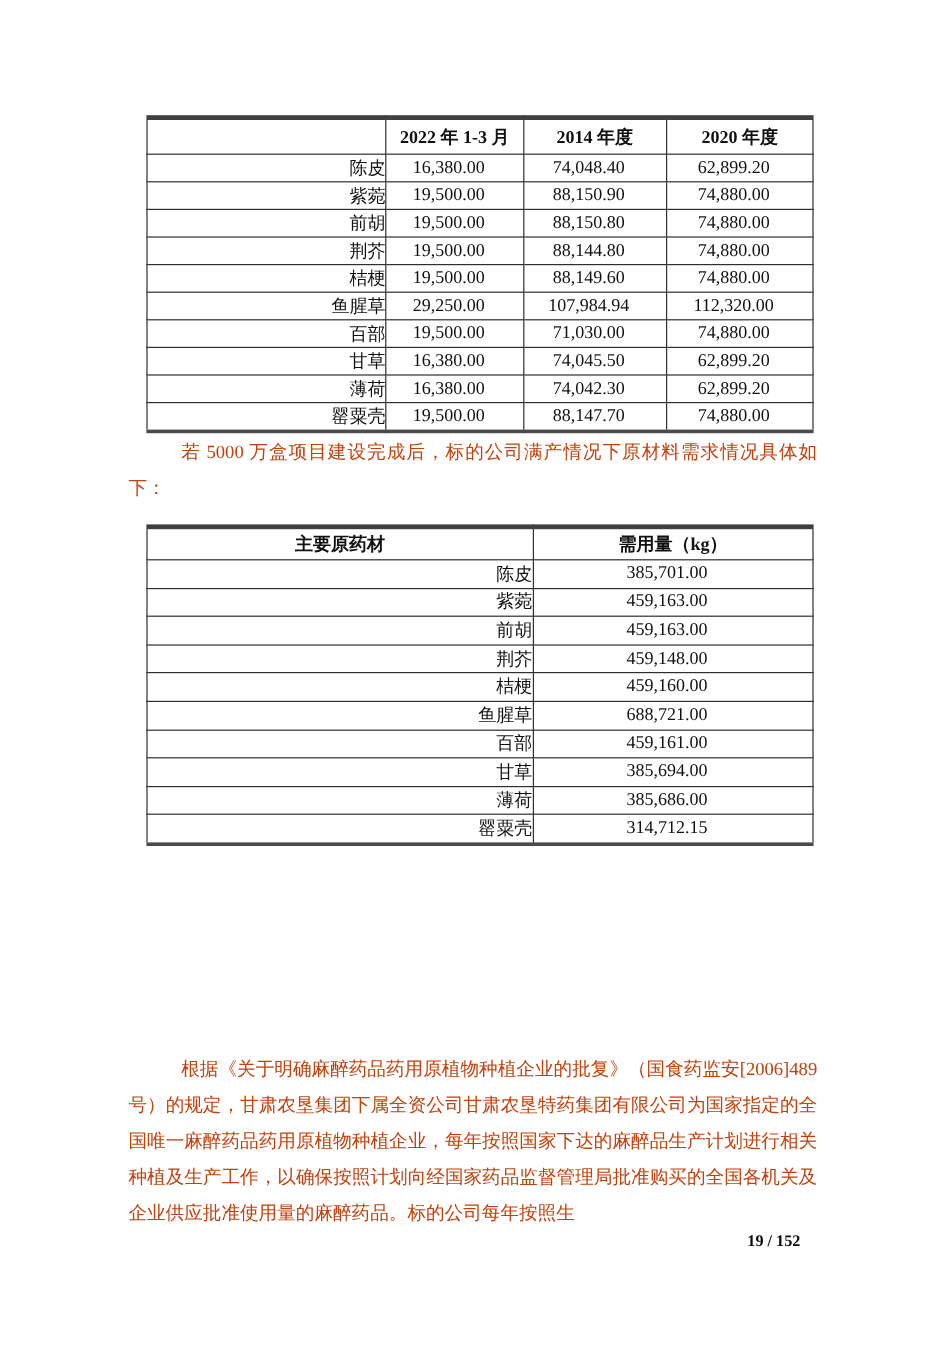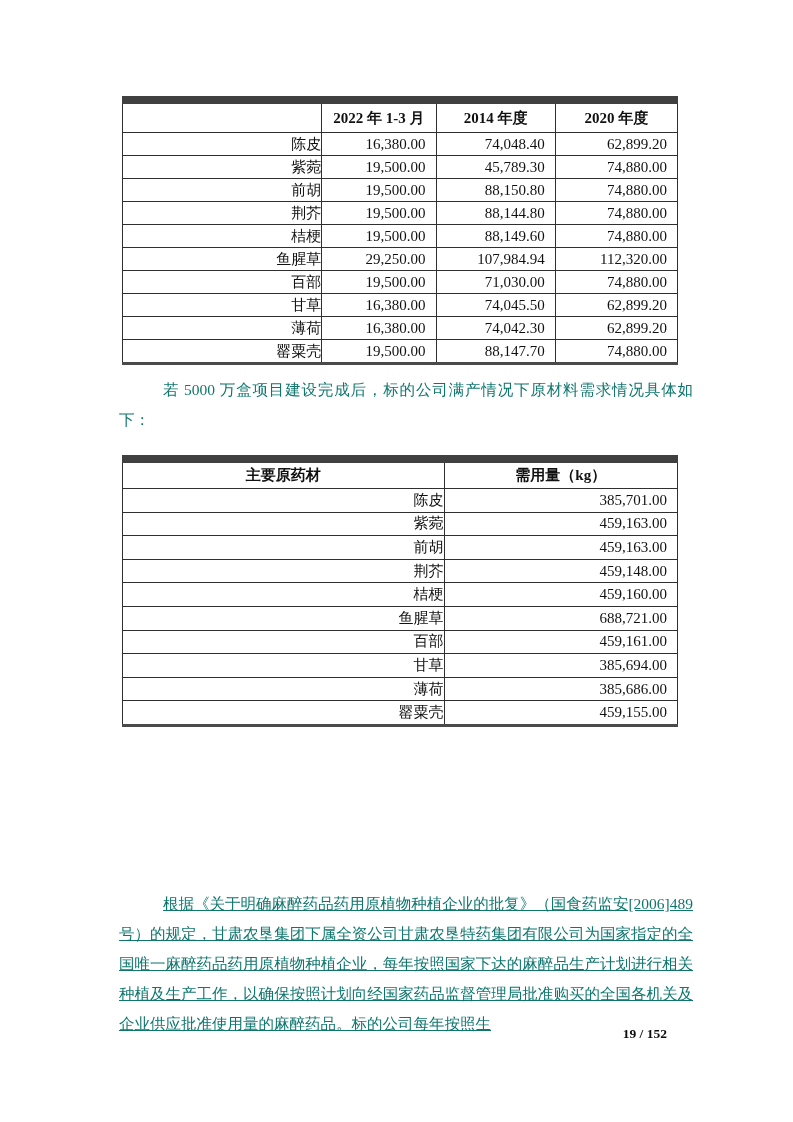--- a/index.html
+++ b/index.html
@@ -17,42 +17,42 @@
   .tbl {
     position:absolute; left:122px; width:556px;
     border-collapse:collapse; table-layout:fixed;
   }
   .tbl th, .tbl td {
     border:1px solid #2f2f2f;
     padding:0;
     font-size:15px;
     overflow:hidden; white-space:nowrap;
   }
-  .tbl { border-top:8px solid #404040; border-bottom:3px solid #4a4a4a; }
+  .tbl { border-top:4px solid #404040; border-bottom:3px solid #4a4a4a; }
   .tbl thead th { font-weight:bold; text-align:center; }
   .tbl td.lbl { text-align:right; }
-  .tbl td.num { text-align:right; padding-right:10px; }
+  .tbl td.num { text-align:center; padding-right:10px; }
   #t1 { top:96px; }
   #t1 thead th { height:28px; }
   #t1 td { height:22px; }
-  #t2 { top:437px;margin-top:18px; }
+  #t2 { top:437px; }
   #t2 thead th { height:25px; }
   #t2 td { height:22.6px; }
   
   .para {
     position:absolute; left:107px; width:574px;
-    margin:12px;
+    margin:0;
     font-size:15.5px; line-height:30px;
     text-align:justify;
     text-indent:44px;
-    color:#0f766e;
+    color:#c2410c;
   }
   #p1 { top:363px; }
   #p2 { top:706px; }
-  #p3 { top:877px;text-decoration:underline; }
+  #p3 { top:877px; }
   
   .page-num {
     position:absolute; top:1026px; right:126px;
     font-size:13.5px; font-weight:bold; color:#0d0d0d;
   }
 </style>
 </head>
 <body>
 
 <div class="page">
@@ -75,21 +75,21 @@
     <tbody>
       <tr>
         <td class="lbl">陈皮</td>
         <td class="num">16,380.00</td>
         <td class="num">74,048.40</td>
         <td class="num">62,899.20</td>
       </tr>
       <tr>
         <td class="lbl">紫菀</td>
         <td class="num">19,500.00</td>
-        <td class="num">45,789.30</td>
+        <td class="num">88,150.90</td>
         <td class="num">74,880.00</td>
       </tr>
       <tr>
         <td class="lbl">前胡</td>
         <td class="num">19,500.00</td>
         <td class="num">88,150.80</td>
         <td class="num">74,880.00</td>
       </tr>
       <tr>
         <td class="lbl">荆芥</td>
@@ -181,21 +181,21 @@
       <tr>
         <td class="lbl">甘草</td>
         <td class="num">385,694.00</td>
       </tr>
       <tr>
         <td class="lbl">薄荷</td>
         <td class="num">385,686.00</td>
       </tr>
       <tr>
         <td class="lbl">罂粟壳</td>
-        <td class="num">459,155.00</td>
+        <td class="num">314,712.15</td>
       </tr>
     </tbody>
   </table>
 
   <p id="p3" class="para">根据《关于明确麻醉药品药用原植物种植企业的批复》（国食药监安[2006]489 号）的规定，甘肃农垦集团下属全资公司甘肃农垦特药集团有限公司为国家指定的全国唯一麻醉药品药用原植物种植企业，每年按照国家下达的麻醉品生产计划进行相关种植及生产工作，以确保按照计划向经国家药品监督管理局批准购买的全国各机关及企业供应批准使用量的麻醉药品。标的公司每年按照生</p>
 
   <div class="page-num">19 / 152</div>
 
 </div>
 

